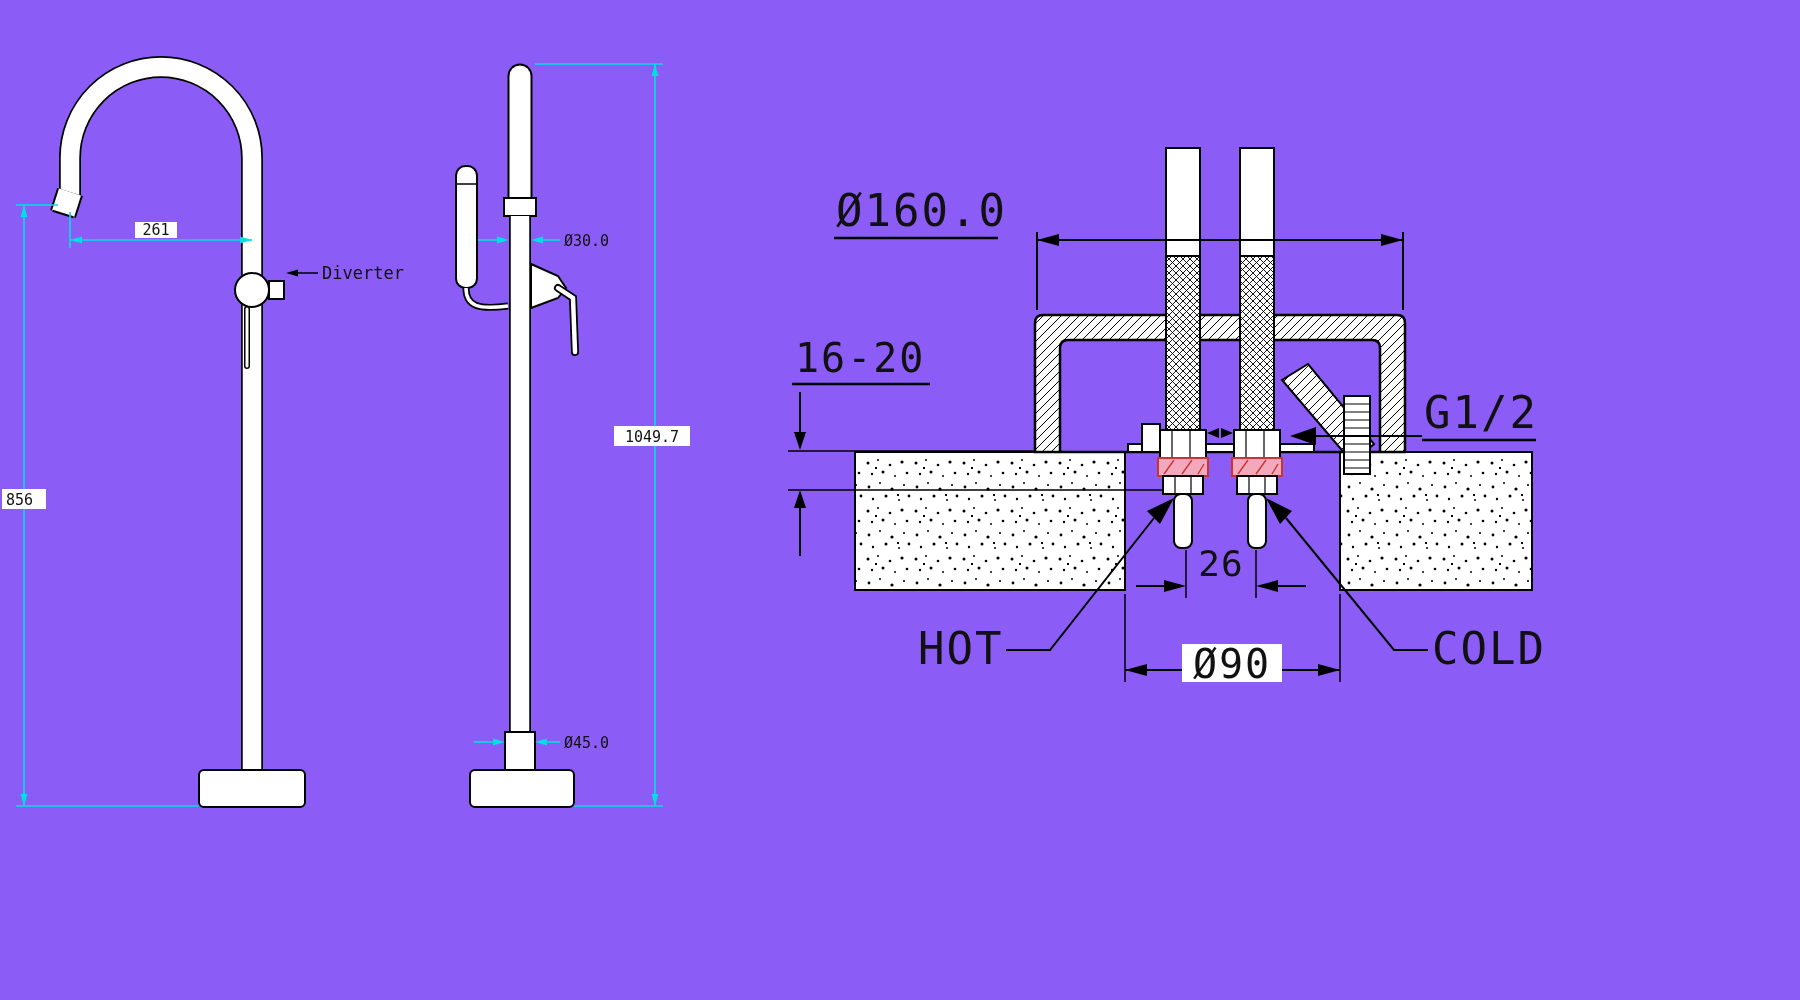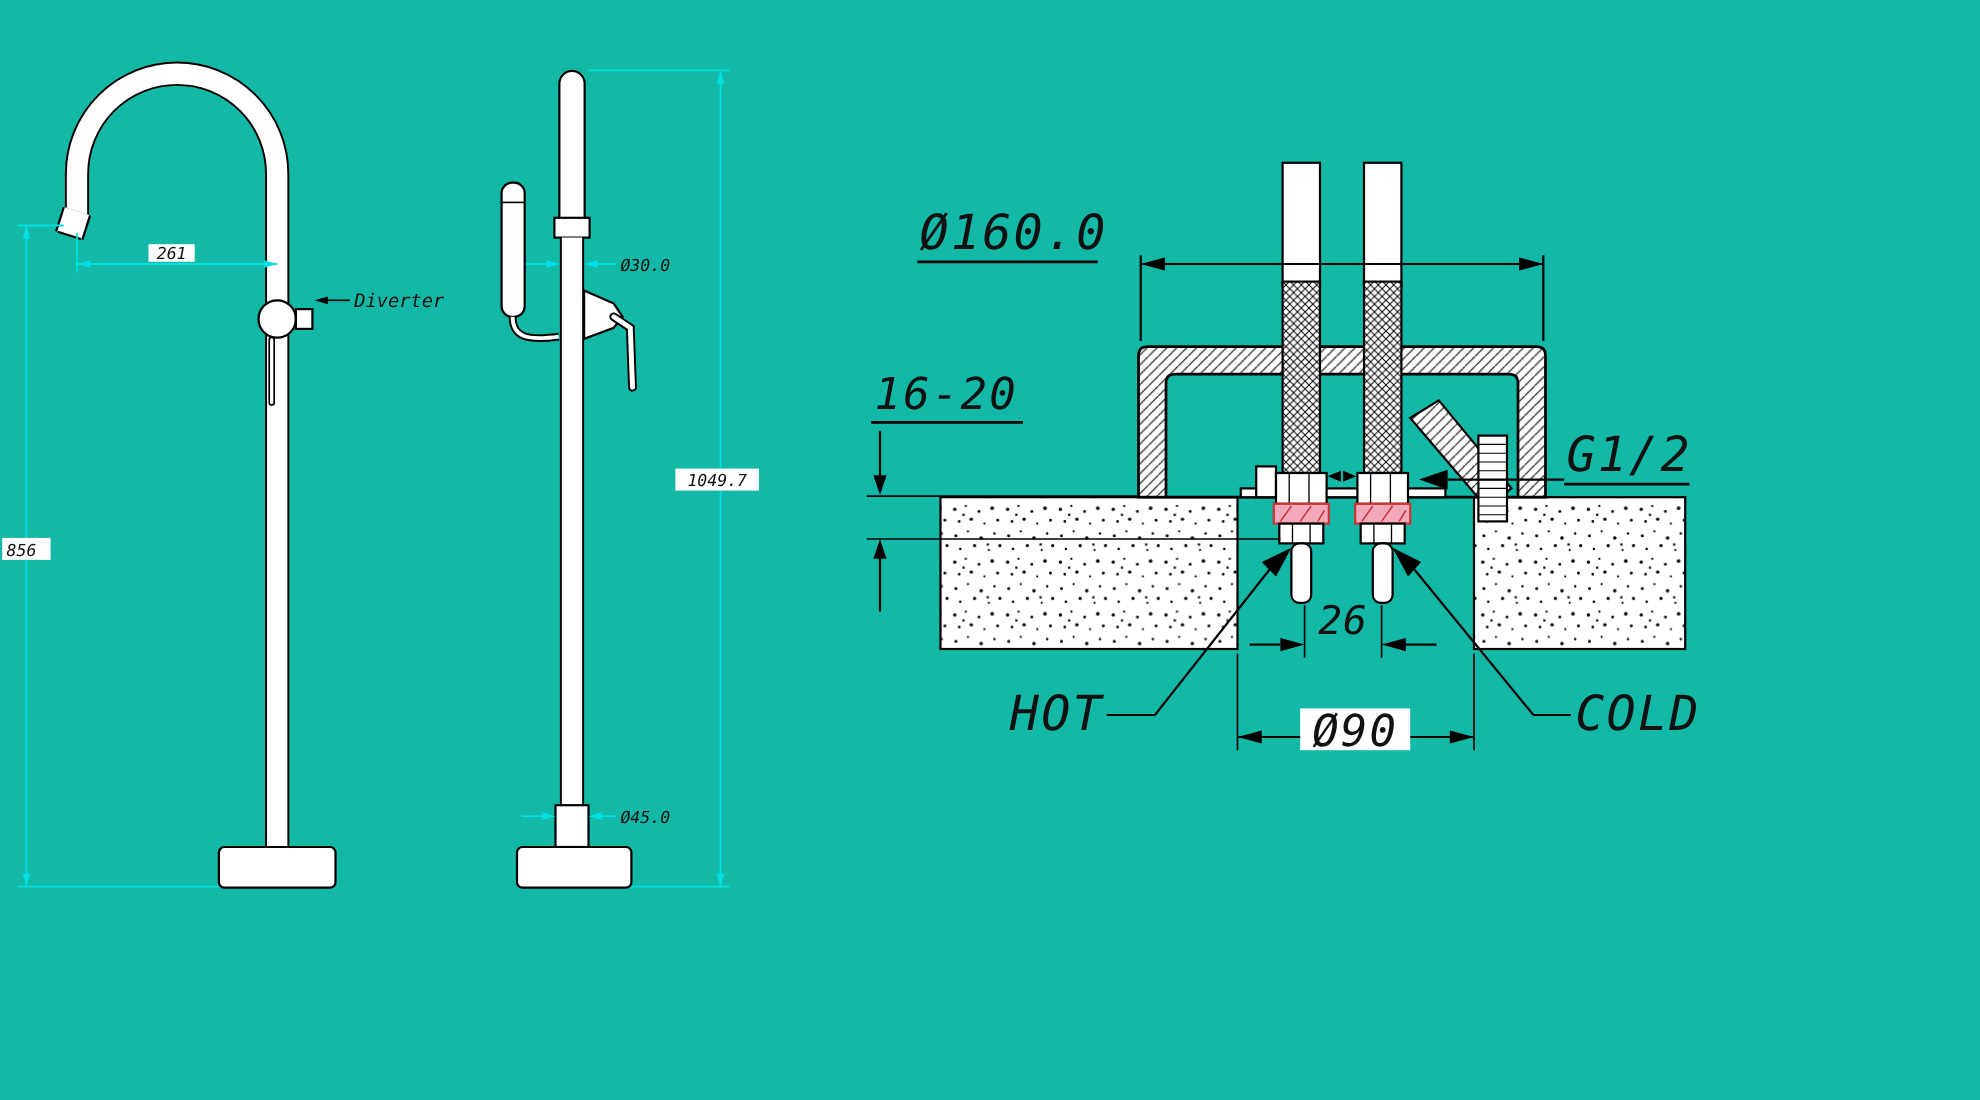--- a/index.html
+++ b/index.html
@@ -1,16 +1,16 @@
 <!DOCTYPE html>
 <html><head>
 <meta charset="utf-8">
 <style>
   html,body{margin:0;padding:0;background:#ffffff;}
-  .page{position:relative;width:1800px;height:1000px;background:#14b8a6;overflow:hidden;font-style:italic;}
+  .page{position:relative;width:1800px;height:1000px;background:#8b5cf6;overflow:hidden;}
   svg{display:block;}
   text{font-family:"DejaVu Sans Mono","Liberation Mono",monospace;fill:#111111;}
   .dim-sm{font-size:15px;}
   .dim-md{font-size:17px;}
   .lbl-lg{font-size:40px;letter-spacing:2px;}
   .lbl-xl{font-size:44px;letter-spacing:2px;}
   .lbl-26{font-size:36px;letter-spacing:1px;}
   .cyan-line{stroke:#00dfe2;stroke-width:1.6;fill:none;}
   .cyan-fill{fill:#00dfe2;stroke:none;}
   .blk{stroke:#000000;fill:none;}

